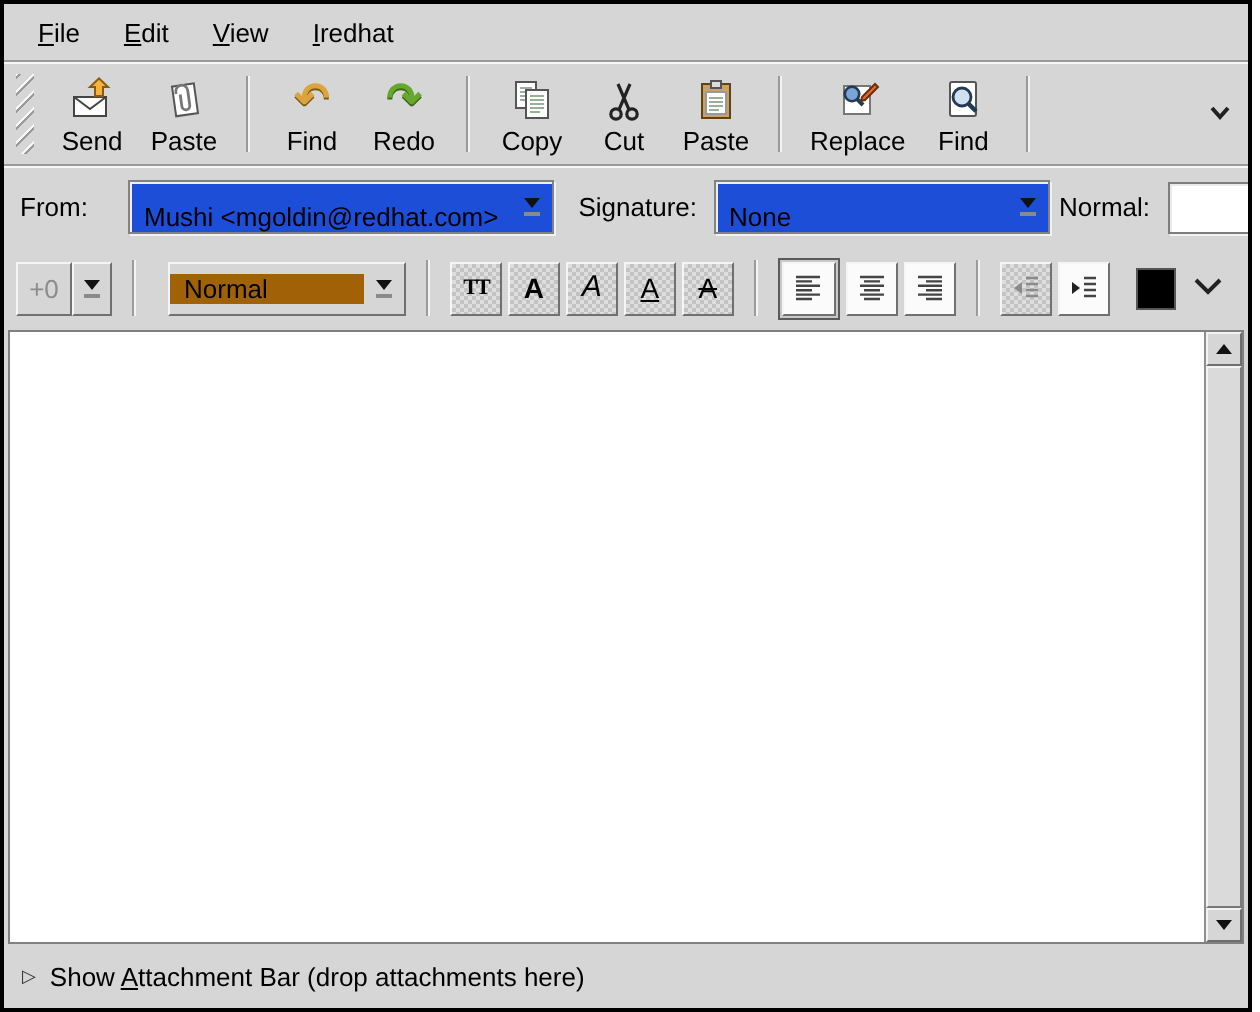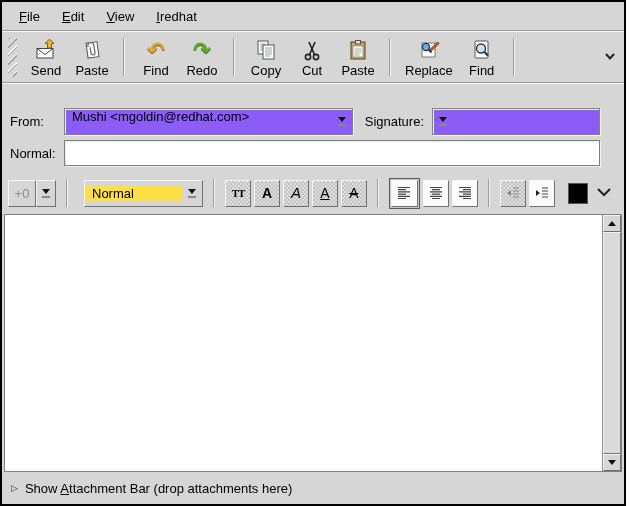--- a/index.html
+++ b/index.html
@@ -22,26 +22,26 @@
   .tbtn{display:flex;flex-direction:column;align-items:center;justify-content:flex-end;
     min-width:46px;height:46px;padding:2px 6px;background:transparent;border:none;gap:1px;cursor:default;}
   .ticon{height:26px;display:flex;align-items:center;justify-content:center;}
   .tlabel{font-size:13px;line-height:14px;}
   .tsep{width:0;height:38px;border-left:1px solid #999;border-right:1px solid #f4f4f4;margin:0 8px;}
   .spacer{flex:1;}
   .uchar{font-size:21px;line-height:22px;font-weight:bold;}
   .undo-c{color:#dba43c;text-shadow:0 1px 0 #7a5a10;}
   .redo-c{color:#66a82e;text-shadow:0 1px 0 #3c6a12;}
   
-  .headers{padding:6px 24px 6px 8px;display:flex;flex-direction:column;gap:5px;flex:0 0 auto;margin-top:18px;}
+  .headers{padding:6px 24px 6px 8px;display:flex;flex-direction:row;gap:5px;flex:0 0 auto;}
   .hrow{display:flex;align-items:center;}
   .hlabel{flex:0 0 auto;}
   .from-label{width:52px;}
   .subject-label{width:54px;}
-  .combo{display:flex;align-items:flex-start;height:27px;background:#8b5cf6;
+  .combo{display:flex;align-items:flex-end;height:27px;background:#1d4ed8;
     border:1px solid #828282;box-shadow:inset 1px 1px 0 #efefef, 1px 1px 0 #f2f2f2;cursor:default;}
   .combo-value{flex:1;padding:0 7px;white-space:nowrap;overflow:hidden;}
   .dd{display:flex;flex-direction:column;align-items:center;justify-content:center;gap:2px;padding:0 6px;height:100%;}
   .tri-down{width:0;height:0;border-left:4px solid transparent;border-right:4px solid transparent;border-top:5px solid #111;}
   .tri-up{width:0;height:0;border-left:4px solid transparent;border-right:4px solid transparent;border-bottom:5px solid #111;}
   .dd-bar{width:8px;height:2px;background:#8a8a8a;}
   .from-combo{flex:1;margin:0 10px 0 2px;}
   .sig-label{margin:0 8px 0 2px;}
   .sig-combo{width:168px;}
   .entry{flex:1;height:26px;background:#fff;border:1px solid #7e7e7e;
@@ -54,21 +54,21 @@
   .fmtbar{display:flex;align-items:center;height:42px;padding:0 6px;flex:0 0 auto;gap:3px;}
   .raised{border:1px solid;border-color:#f5f5f5 #707070 #707070 #f5f5f5;}
   .checker{background-color:#dedede;
     background-image:linear-gradient(45deg,#c3c3c3 25%,transparent 25%,transparent 75%,#c3c3c3 75%),
                      linear-gradient(45deg,#c3c3c3 25%,transparent 25%,transparent 75%,#c3c3c3 75%);
     background-size:4px 4px;background-position:0 0,2px 2px;}
   .size-combo{display:flex;height:27px;}
   .size-val{width:28px;display:flex;align-items:center;justify-content:center;color:#8c8c8c;background:#d6d6d6;}
   .size-dd{width:20px;background:#d6d6d6;display:flex;flex-direction:column;align-items:center;justify-content:center;gap:2px;}
   .style-combo{width:124px;height:27px;background:#d6d6d6;display:flex;align-items:center;margin-left:6px;}
-  .style-combo .combo-value{background:#fde047;}
+  .style-combo .combo-value{background:#a16207;}
   .fsep{width:0;height:28px;border-left:1px solid #9b9b9b;border-right:1px solid #f4f4f4;margin:0 7px;}
   .fbtn{width:27px;height:27px;display:flex;align-items:center;justify-content:center;padding:0;cursor:default;}
   .glyph{font-size:14px;font-weight:bold;line-height:14px;}
   .tt-glyph{font-family:"Liberation Serif","DejaVu Serif",serif;font-size:11px;letter-spacing:-1px;}
   .it-glyph{font-style:italic;font-weight:normal;font-size:15px;}
   .ul-glyph{text-decoration:underline;font-weight:normal;font-size:14px;}
   .st-glyph{text-decoration:line-through;font-weight:normal;font-size:14px;}
   .white-btn{background:#fbfbfb;}
   .sel-wrap{border:1px solid #5a5a5a;padding:1px;background:#c9c9c9;}
   .color-swatch{width:21px;height:21px;margin-left:10px;border:1px solid #555;}
@@ -225,20 +225,21 @@
       <span class="hlabel from-label">From:</span>
       <div class="combo from-combo">
         <span class="combo-value">Mushi &lt;mgoldin@redhat.com&gt;</span>
         <span class="dd">
             <span class="tri-down"></span>
             <span class="dd-bar"></span>
           </span>
       </div>
       <span class="hlabel sig-label">Signature:</span>
       <div class="combo sig-combo">
+        <span class="combo-value">None</span>
         <span class="dd">
             <span class="tri-down"></span>
             <span class="dd-bar"></span>
           </span>
       </div>
     </div>
 
 
     <div class="hrow">
       <span class="hlabel subject-label">Normal:</span>

